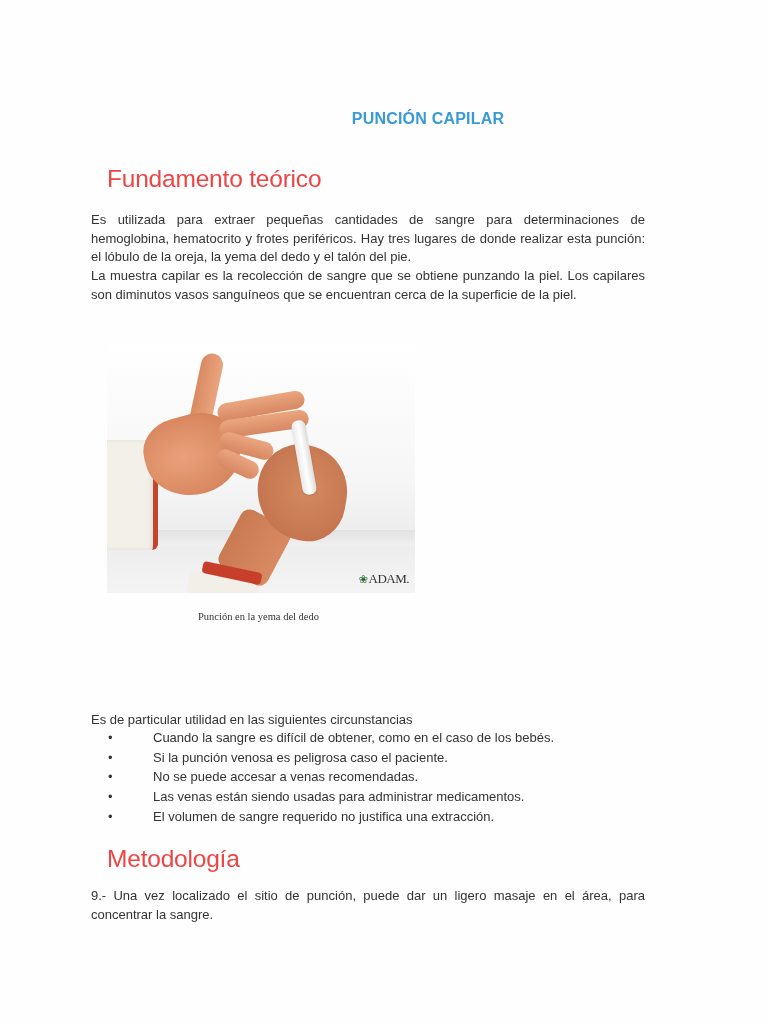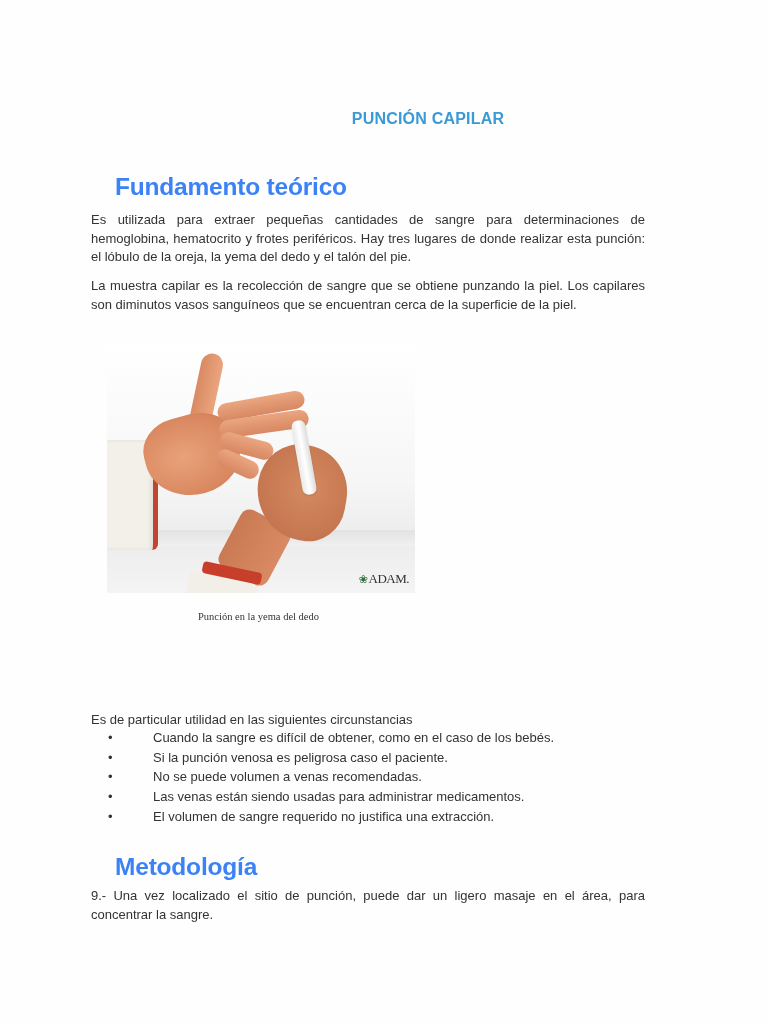--- a/index.html
+++ b/index.html
@@ -30,41 +30,41 @@
       font-weight: bold;
       font-size: 16px;
       color: #3a9ad5;
       letter-spacing: 0.2px;
       padding-left: 44px;
     }
     .h1 {
       position: absolute;
       left: 107px;
       font-size: 24.5px;
-      font-weight: bold;
-      color: #3b82f6;
-      margin: 8px;
+      font-weight: normal;
+      color: #ef4444;
+      margin: 0;
       letter-spacing: -0.2px;
     }
     #h-fundamento { top: 165px; }
     #h-metodologia { top: 845px; }
 
     .para {
       position: absolute;
       left: 91px;
       width: 554px;
       font-size: 13px;
       line-height: 18.5px;
       text-align: justify;
       color: #333;
       margin: 0;
     }
     .para-last { text-align-last: left; }
     #p1 { top: 211px; }
-    #p2 { top: 267px; margin-top: 10px; }
+    #p2 { top: 267px; }
     #p-intro { top: 711px; }
     #p-step1 { top: 887px; }
 
     .figure {
       position: absolute;
       left: 107px;
       top: 345px;
       width: 308px;
       height: 248px;
       background: linear-gradient(180deg, #ffffff 0%, #f6f6f6 55%, #ececec 78%, #f4f4f4 100%);
@@ -243,21 +243,21 @@
     </div>
   </div>
 
   <div class="fig-caption">Punción en la yema del dedo</div>
 
   <p class="para" id="p-intro">Es de particular utilidad en las siguientes circunstancias</p>
 
   <ul class="bullets">
     <li><span class="dot">•</span><span>Cuando la sangre es difícil de obtener, como en el caso de los bebés.</span></li>
     <li><span class="dot">•</span><span>Si la punción venosa es peligrosa caso el paciente.</span></li>
-    <li><span class="dot">•</span><span>No se puede volumen a venas recomendadas.</span></li>
+    <li><span class="dot">•</span><span>No se puede accesar a venas recomendadas.</span></li>
     <li><span class="dot">•</span><span>Las venas están siendo usadas para administrar medicamentos.</span></li>
     <li><span class="dot">•</span><span>El volumen de sangre requerido no justifica una extracción.</span></li>
   </ul>
 
   <h1 class="h1" id="h-metodologia">Metodología</h1>
 
   <p class="para para-last" id="p-step1">9.- Una vez localizado el sitio de punción, puede dar un ligero masaje en el área, para concentrar la sangre.</p>
 
 </div>
 

